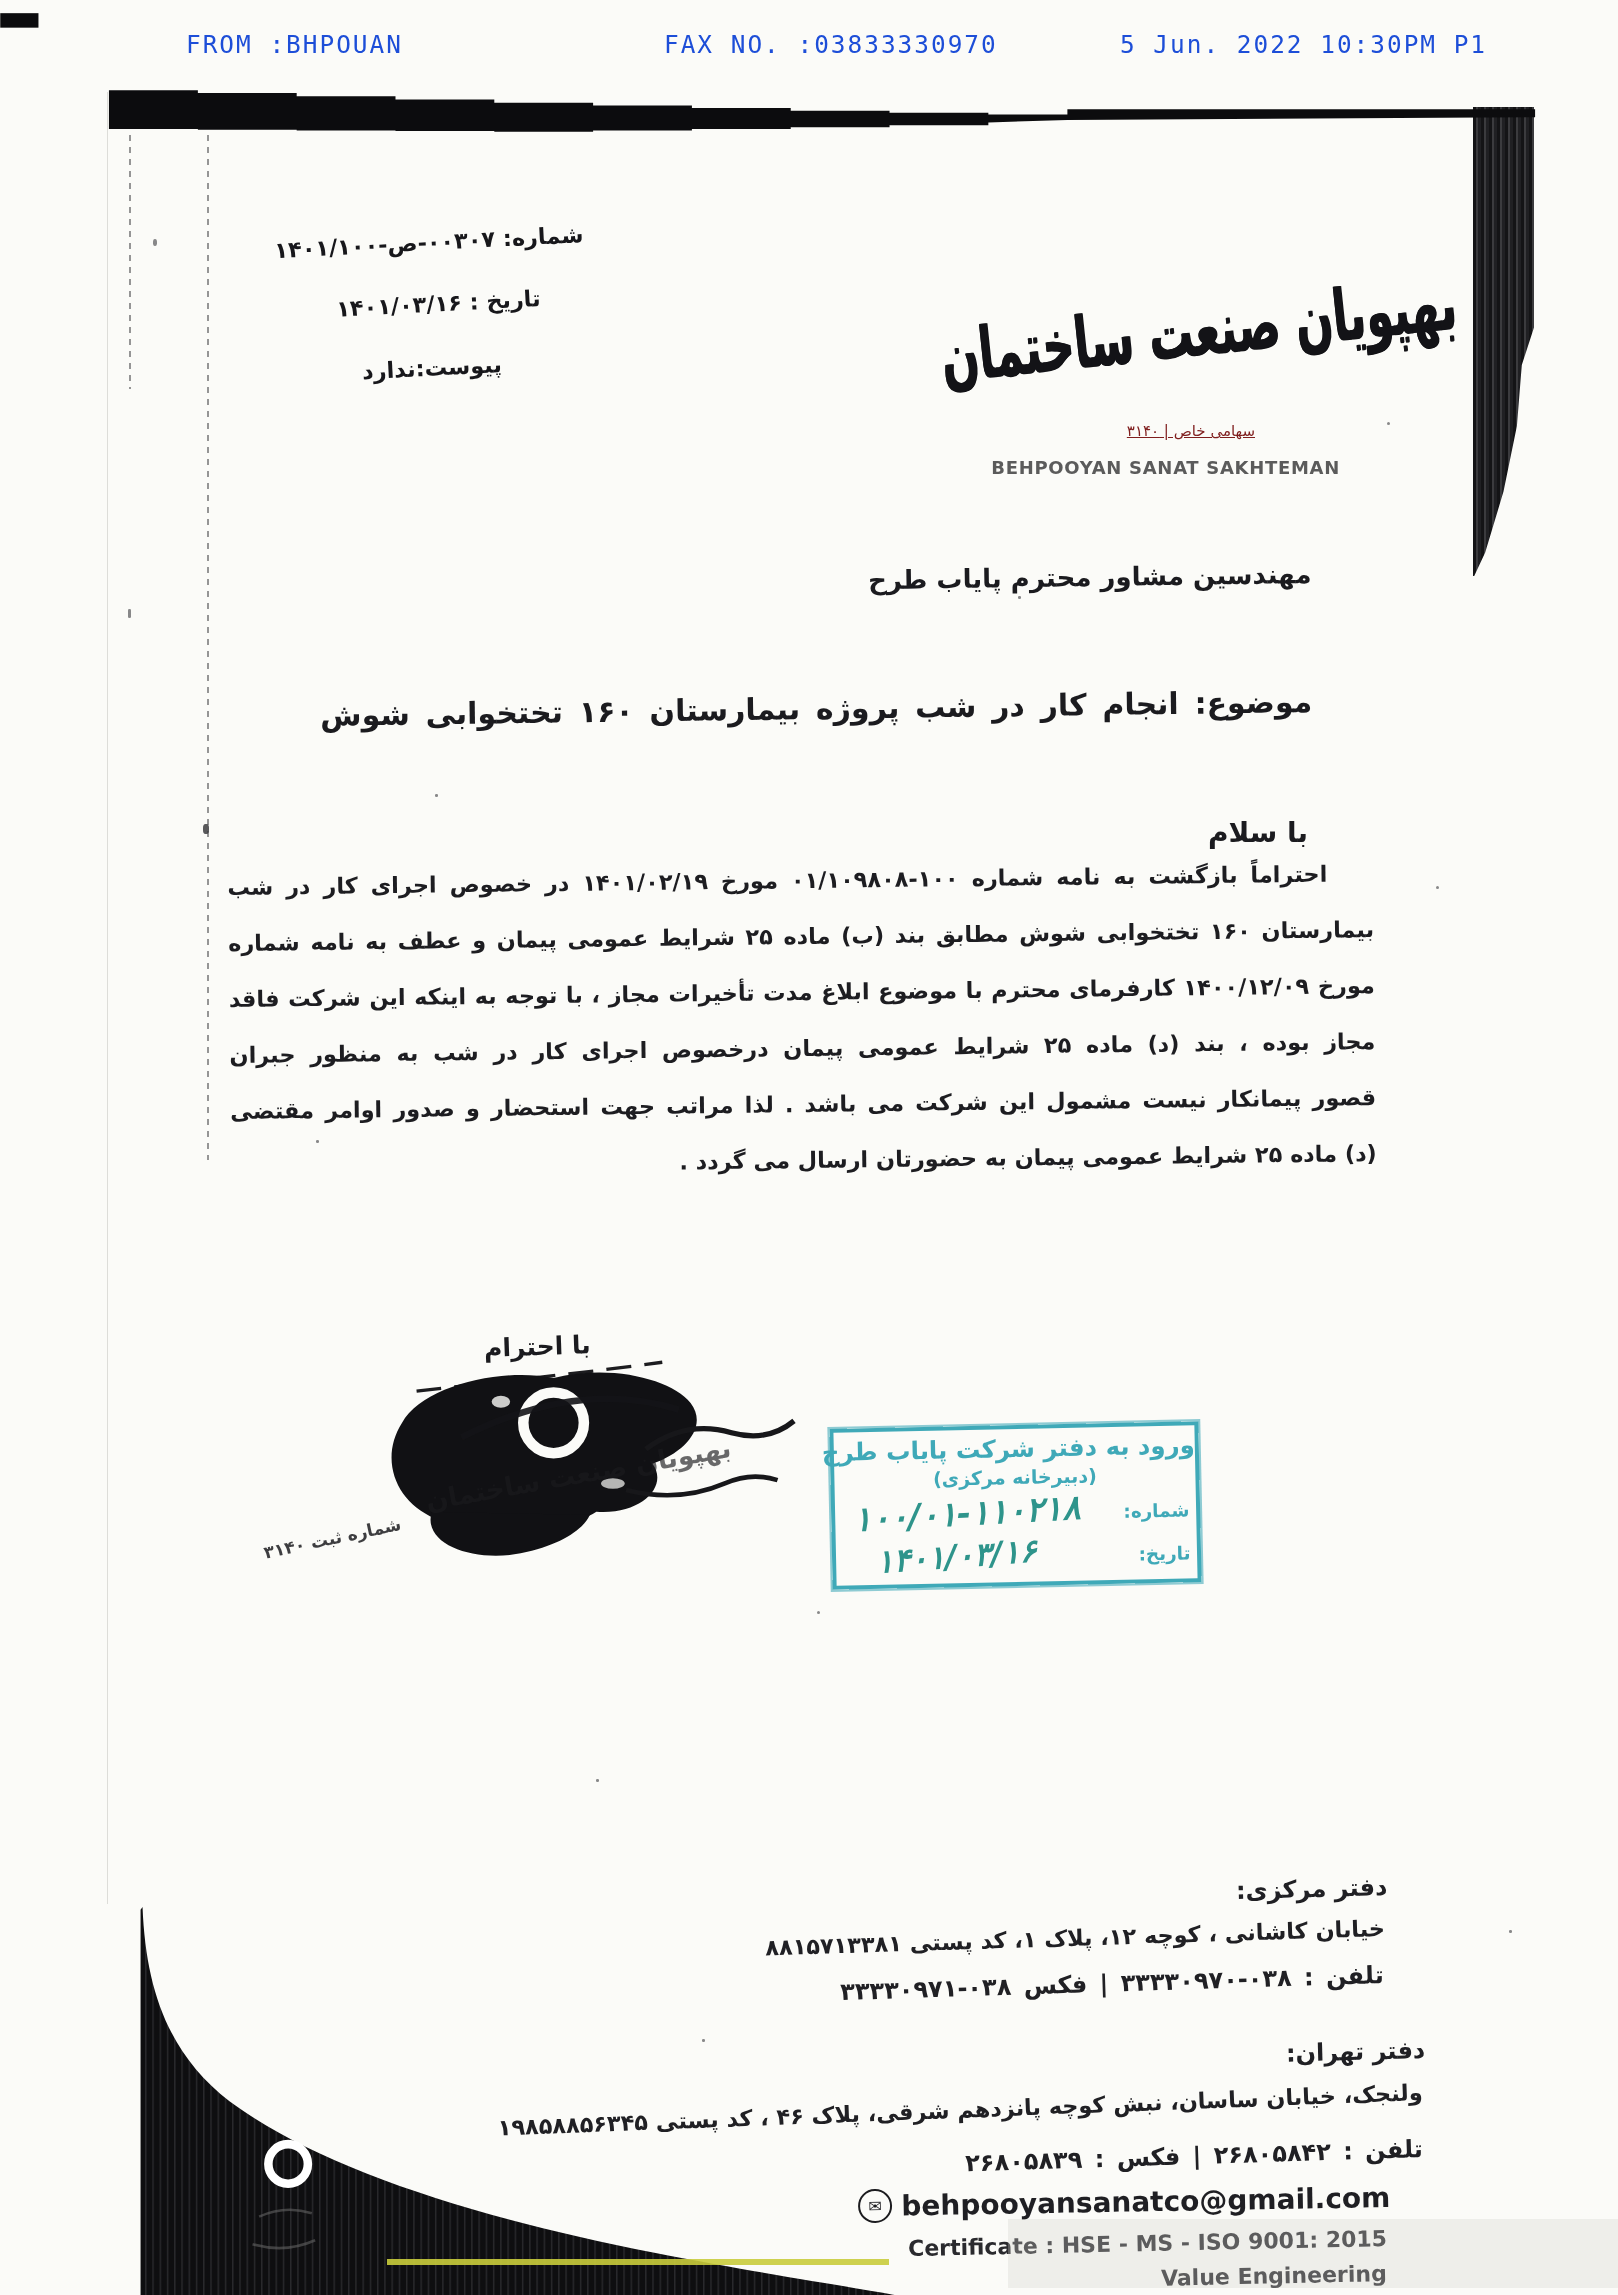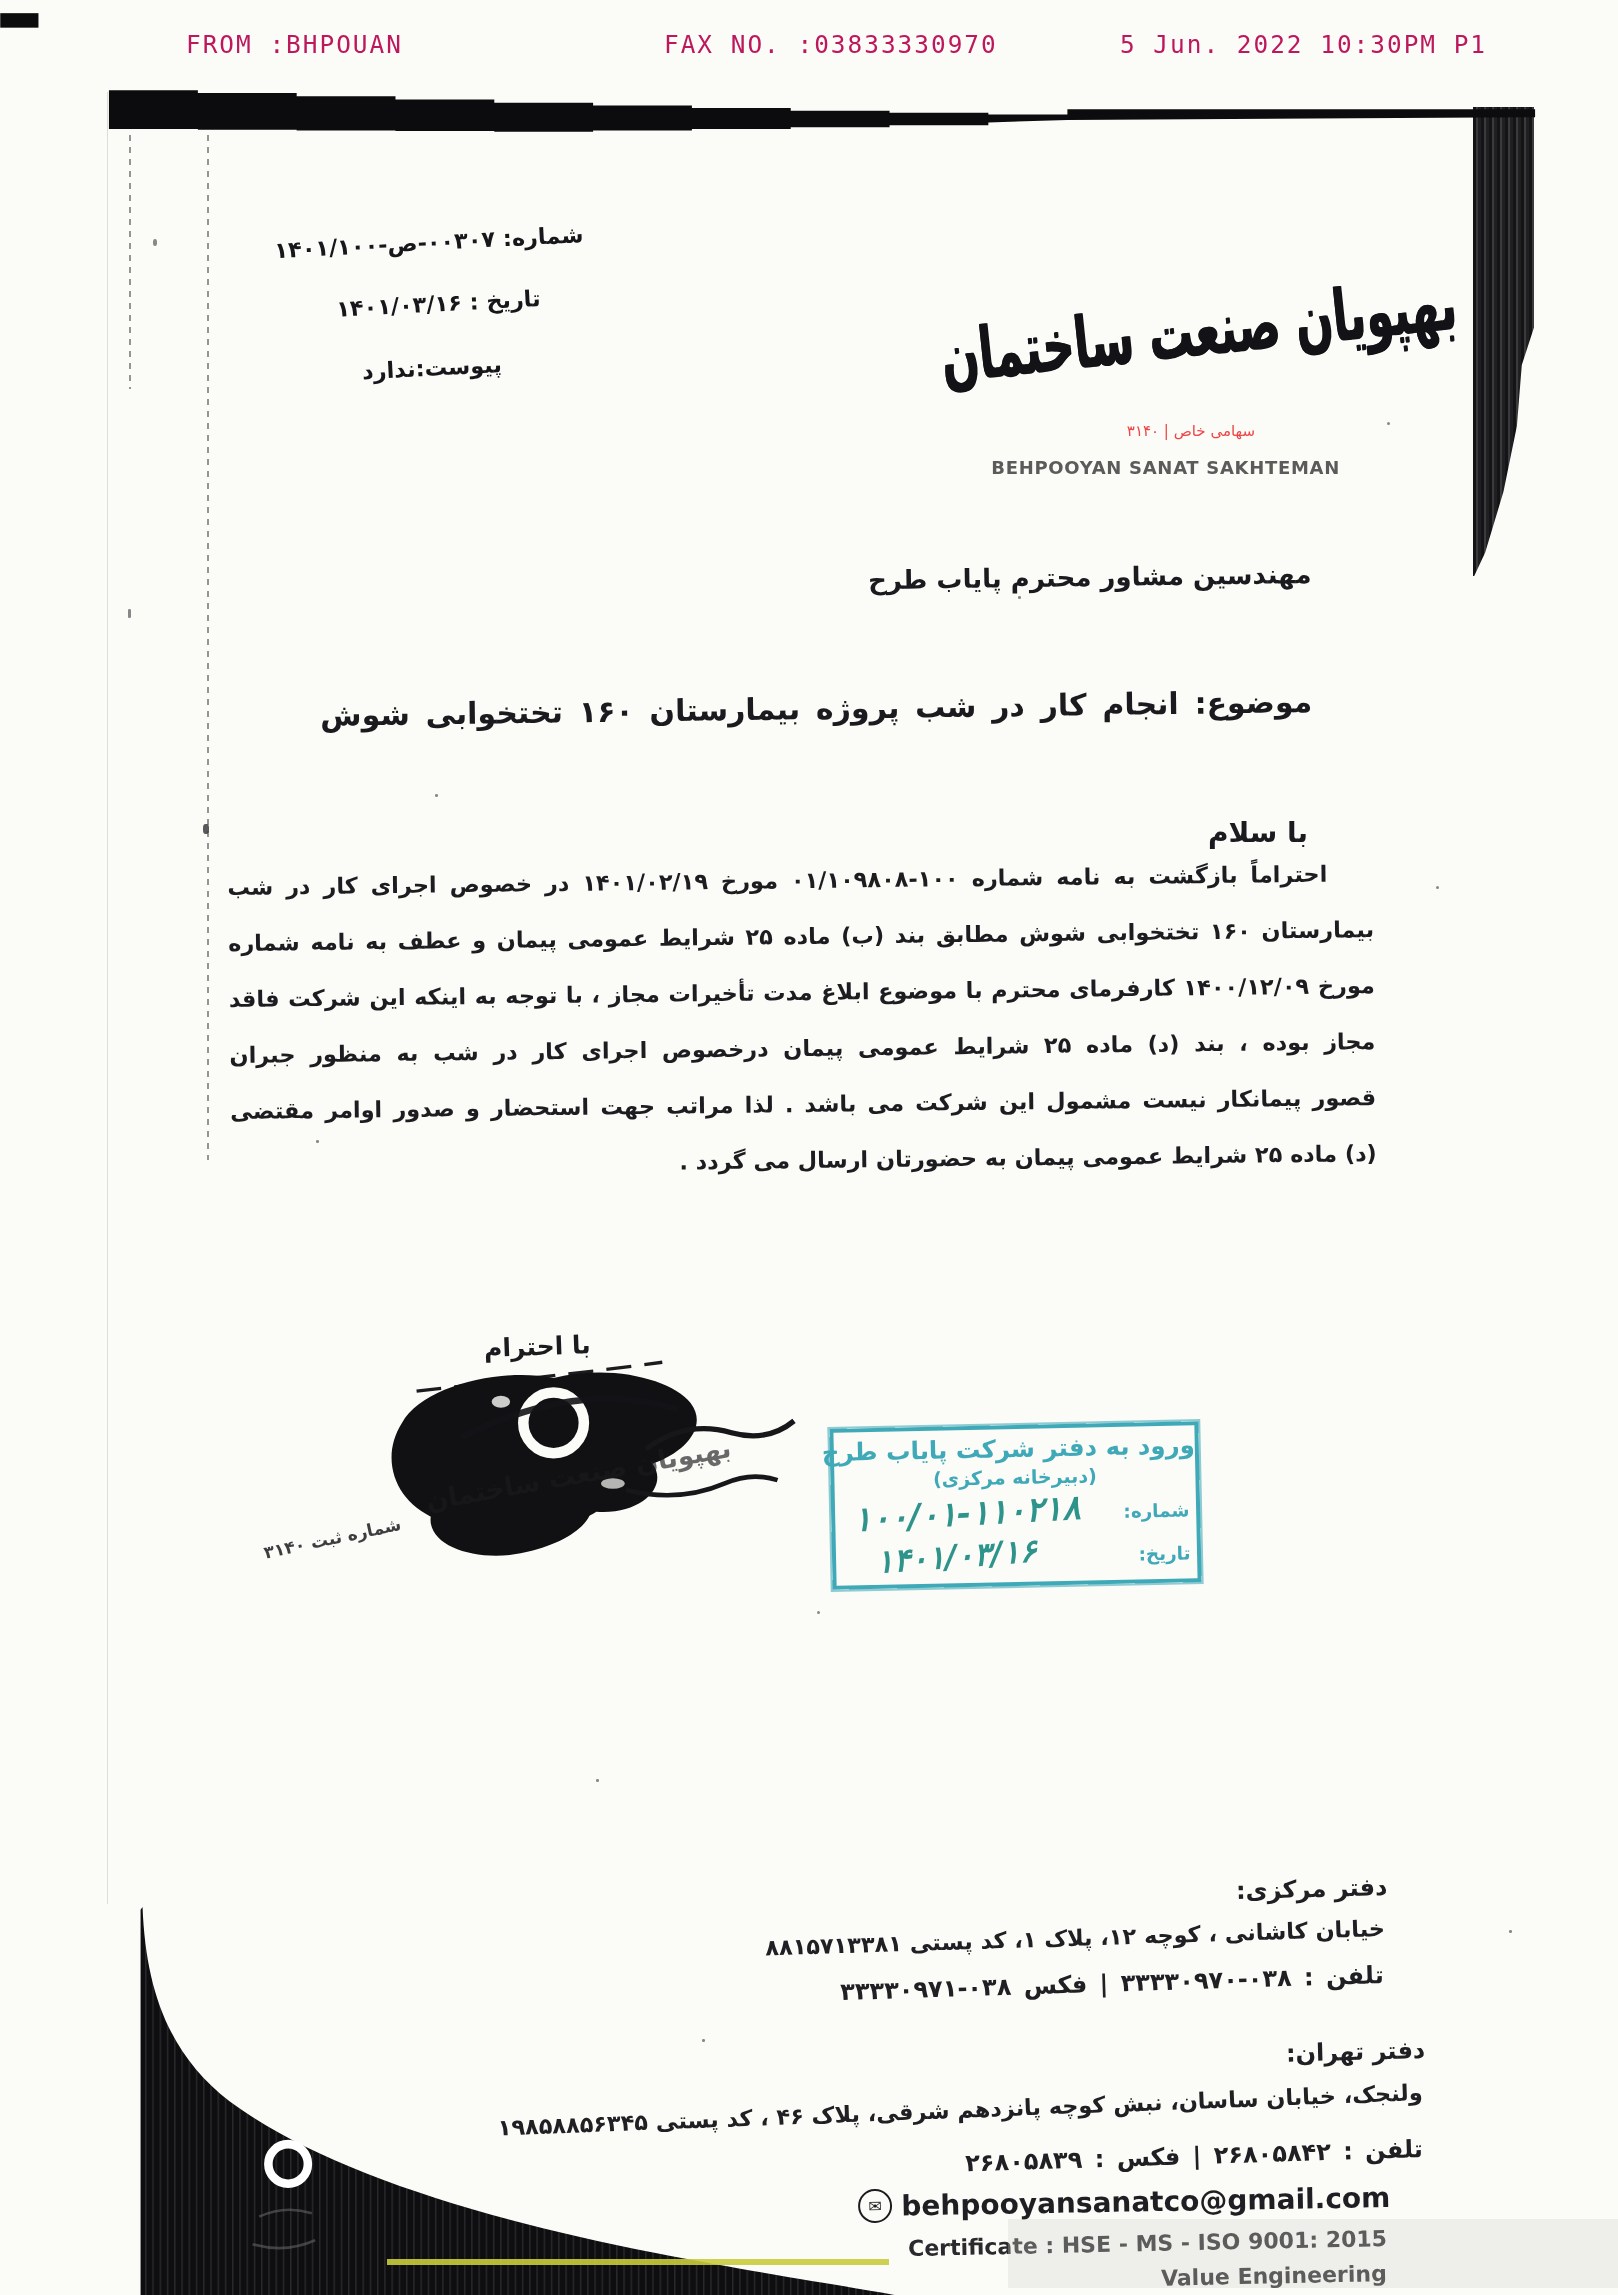--- a/index.html
+++ b/index.html
@@ -3,29 +3,29 @@
 <meta charset="utf-8">
 <style>
   html,body{margin:0;padding:0;background:#d9d9d6;}
   .page{
     position:relative;width:1619px;height:2295px;background:#fbfbf8;
     overflow:hidden;font-family:"DejaVu Sans",sans-serif;color:#1b1b1f;
   }
   .fa{direction:rtl;unicode-bidi:plaintext;}
   
   .faxline{position:absolute;top:30px;font-family:"DejaVu Sans Mono",monospace;
-    font-size:24.4px;letter-spacing:2px;color:#be185d;white-space:nowrap;}
+    font-size:24.4px;letter-spacing:2px;color:#1d4ed8;white-space:nowrap;}
   #fax-from{left:186px;}
   #fax-no{left:664px;}
   #fax-time{left:1120px;}
   
   #logo-cal{position:absolute;right:163px;top:262px;font-size:71px;font-weight:bold;
     color:#131317;white-space:nowrap;transform:rotate(-6deg) scaleX(.62);
     transform-origin:right center;text-shadow:1.3px 0 #131317,0 0.7px #131317;}
-  #logo-sub{position:absolute;right:364px;top:422px;font-size:15px;color:#ef4444;white-space:nowrap;}
+  #logo-sub{position:absolute;right:364px;top:422px;font-size:15px;color:#7f1d1d;white-space:nowrap;text-decoration:underline;}
   #logo-latin{position:absolute;right:279px;top:457px;font-size:18px;letter-spacing:0.7px;
     color:#404040;white-space:nowrap;font-weight:bold;opacity:.85;}
   
   .docmeta{position:absolute;font-size:22.4px;font-weight:bold;white-space:nowrap;
     transform:rotate(-3deg);transform-origin:right center;color:#17171b;}
   #doc-no{right:1036px;top:221px;}
   #doc-date{right:1079px;top:285px;}
   #doc-attach{right:1117px;top:351px;}
   
   #addressee{position:absolute;right:308px;top:559px;font-size:26px;font-weight:bold;

